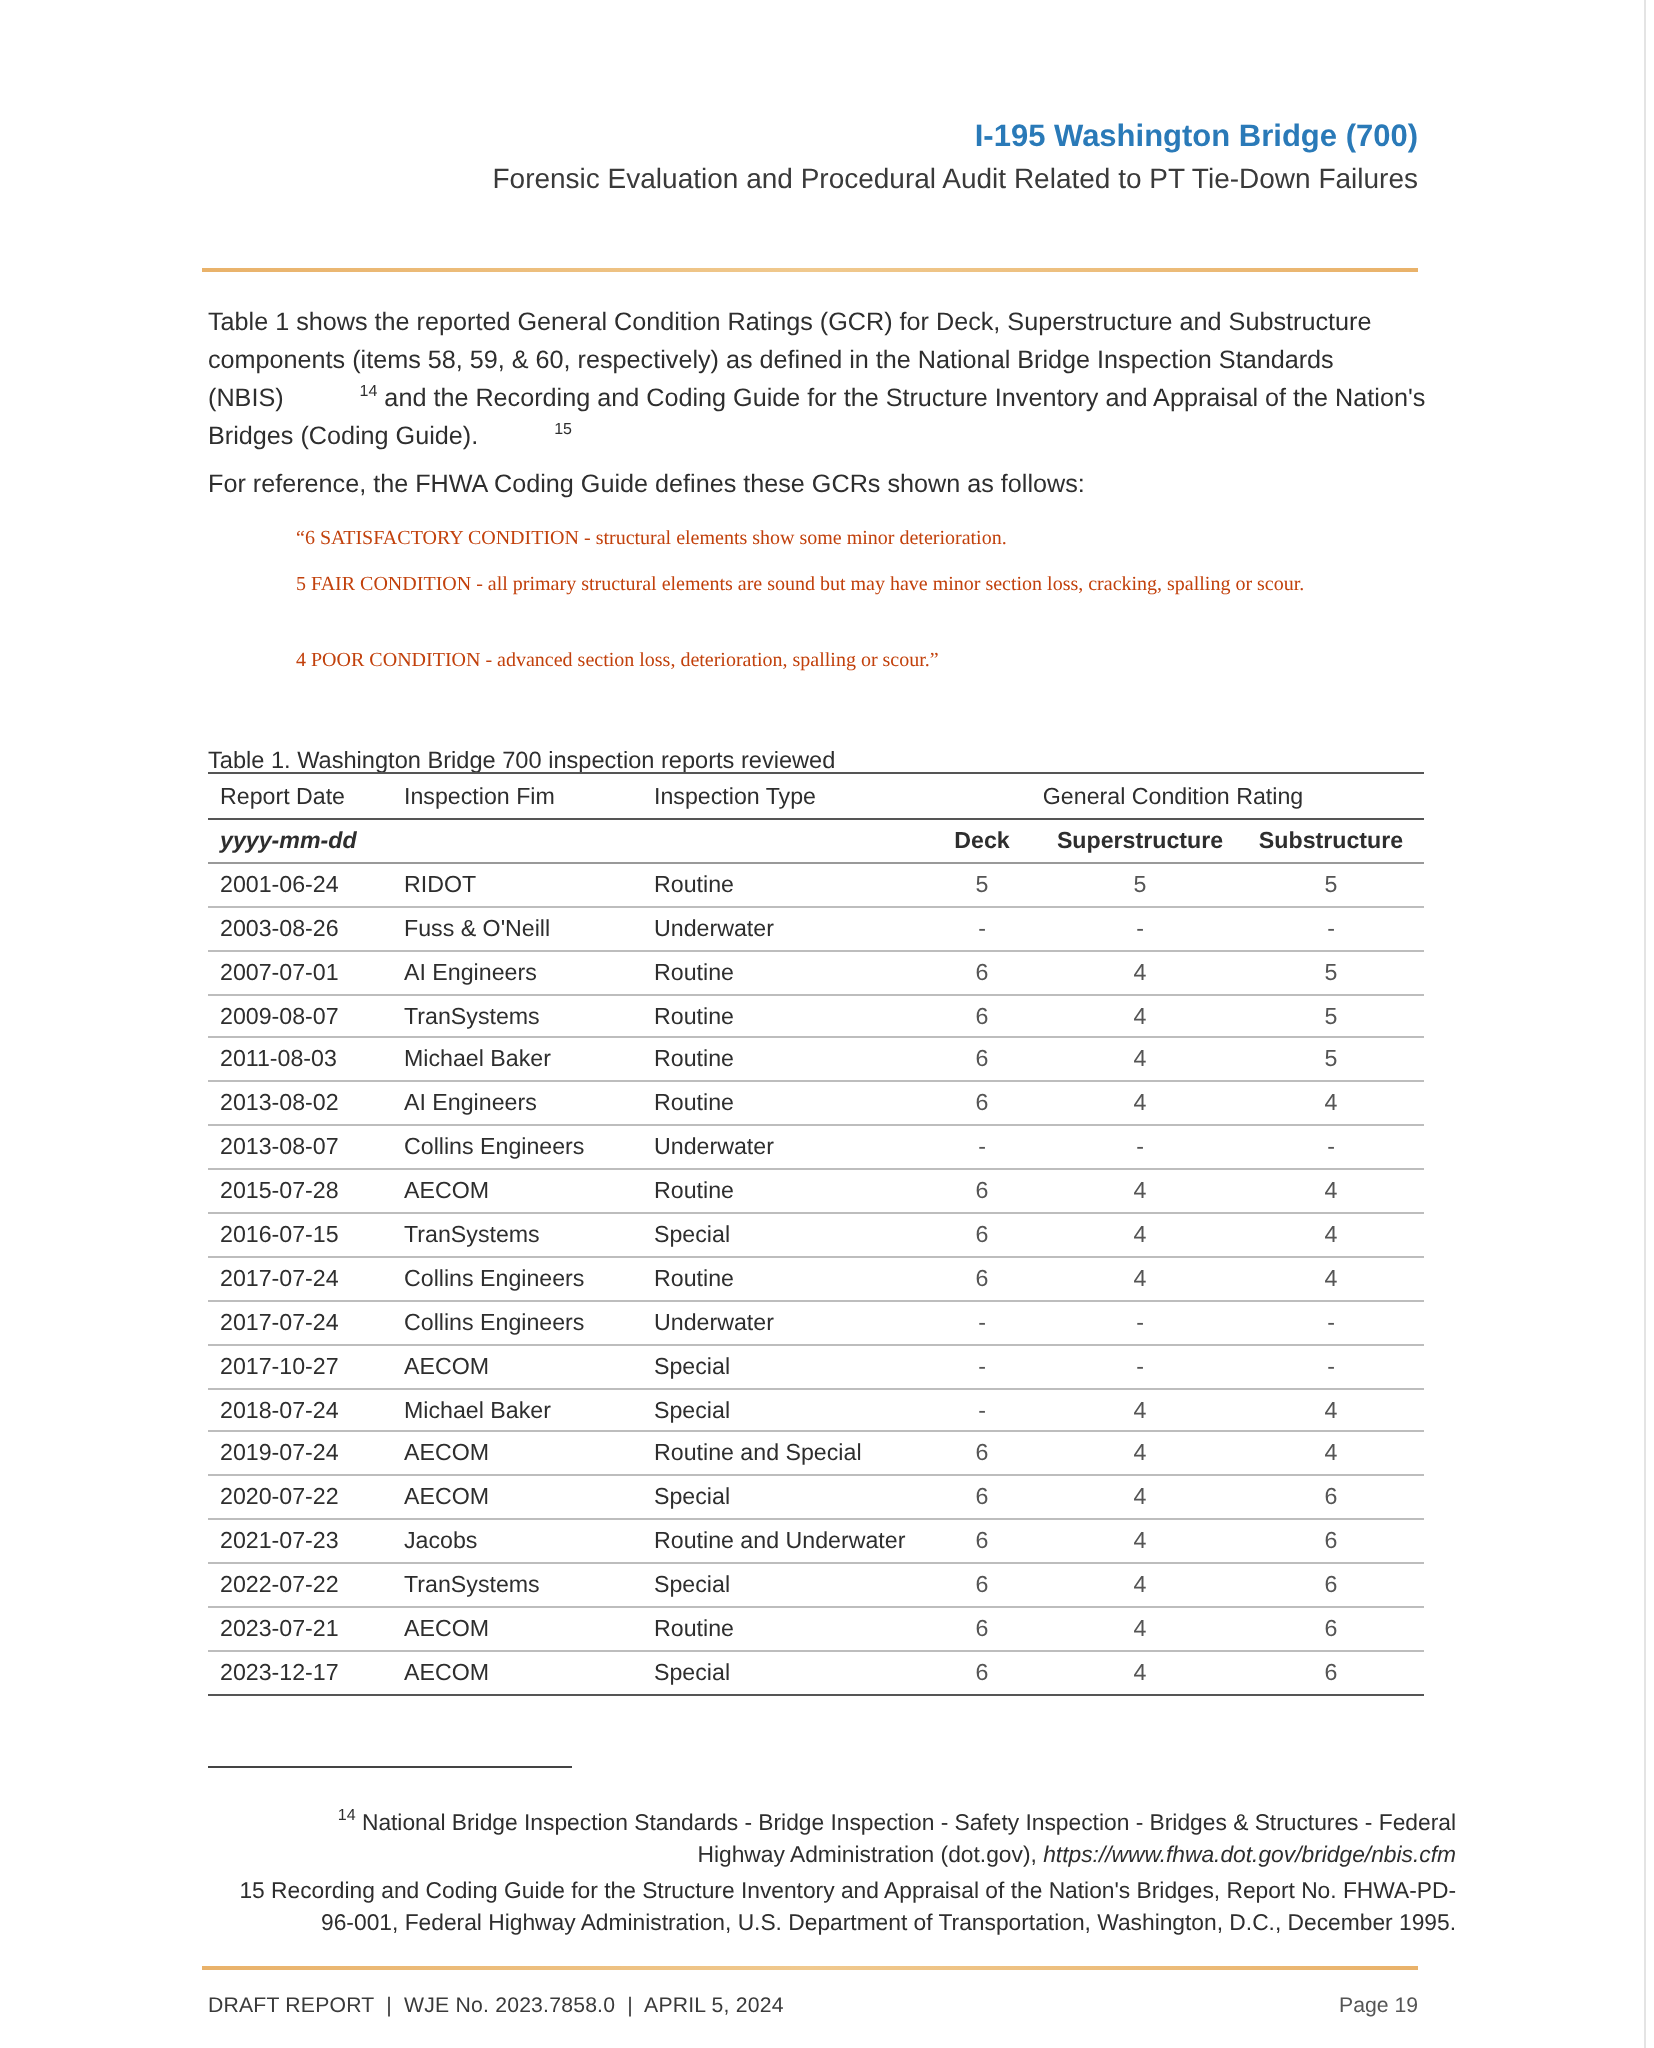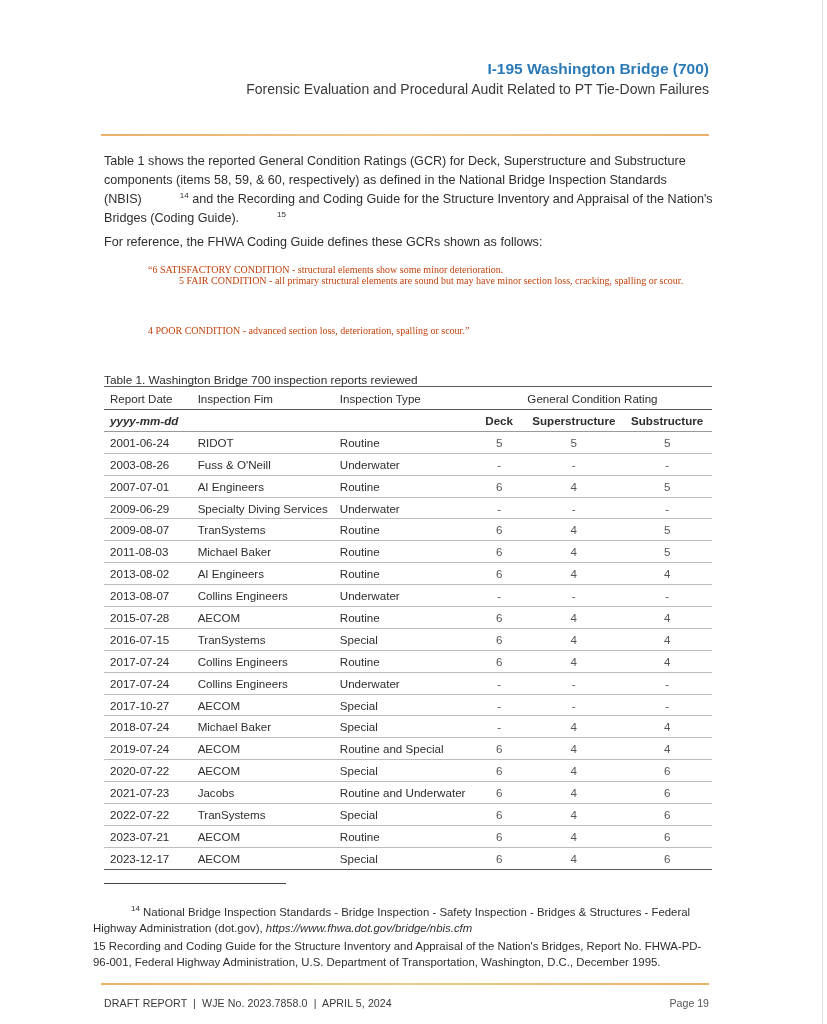--- a/index.html
+++ b/index.html
@@ -34,21 +34,21 @@
     }
     .p1 { top: 152px; }
     .p2 { top: 233px; }
     sup { font-size: 8px; line-height: 0; margin-left: 38px; }
     .quote {
       position: absolute; left: 148px; width: 560px;
       font-family: "Liberation Serif", "DejaVu Serif", serif;
       font-size: 10px; line-height: 16px; color: #c2410c;
     }
     .q1 { top: 262px; }
-    .q2 { top: 273px; margin-left: 31px; }
+    .q2 { top: 285px; }
     .q3 { top: 323px; }
     .caption {
       position: absolute; left: 104px; top: 373px;
       font-size: 11.8px; color: #2e2e2e; text-align: right;
     }
     table.insp {
       position: absolute; left: 104px; top: 386px; width: 608px;
       border-collapse: collapse; font-size: 11.6px; color: #2e2e2e;
     }
     table.insp td, table.insp th {
@@ -58,22 +58,22 @@
     table.insp thead tr.h1 th { border-top: 1.5px solid #555; border-bottom: 1.5px solid #555; font-weight: normal; height: 22px; }
     table.insp thead tr.h2 td { font-weight: bold; border-bottom: 1px solid #999; }
     table.insp .num { text-align: center; color: #555; }
     table.insp .gcr { text-align: center; }
     table.insp tbody tr:last-child td { border-bottom: 1.5px solid #555; }
     .units { font-style: italic; font-weight: bold; }
     .fn-rule {
       position: absolute; left: 104px; top: 883px; width: 182px; height: 1px; background: #444;
     }
     .footnote {
-      position: absolute; left: 93px; width: 620px;
-      font-size: 11.4px; line-height: 16px; color: #2e2e2e;
+      position: absolute; left: 108px; width: 620px;
+      font-size: 11.4px; line-height: 16px; color: #2e2e2e; text-align: right;
     }
     .fn1 { top: 904px; }
     .fn2 { top: 938px; }
     .fn1 i { font-style: italic; }
     .footer-left {
       position: absolute; left: 104px; top: 997px;
       font-size: 10.6px; color: #3a3a3a; letter-spacing: 0.1px;
     }
     .footer-right {
       position: absolute; right: 118px; top: 997px;
@@ -147,28 +147,20 @@
         </tr>
         <tr>
           <td>2007-07-01</td>
           <td>AI Engineers</td>
           <td>Routine</td>
           <td class="num">6</td>
           <td class="num">4</td>
           <td class="num">5</td>
         </tr>
         <tr>
-          <td>2009-06-29</td>
-          <td>Specialty Diving Services</td>
-          <td>Underwater</td>
-          <td class="num">-</td>
-          <td class="num">-</td>
-          <td class="num">-</td>
-        </tr>
-        <tr>
           <td>2009-08-07</td>
           <td>TranSystems</td>
           <td>Routine</td>
           <td class="num">6</td>
           <td class="num">4</td>
           <td class="num">5</td>
         </tr>
         <tr>
           <td>2011-08-03</td>
           <td>Michael Baker</td>

